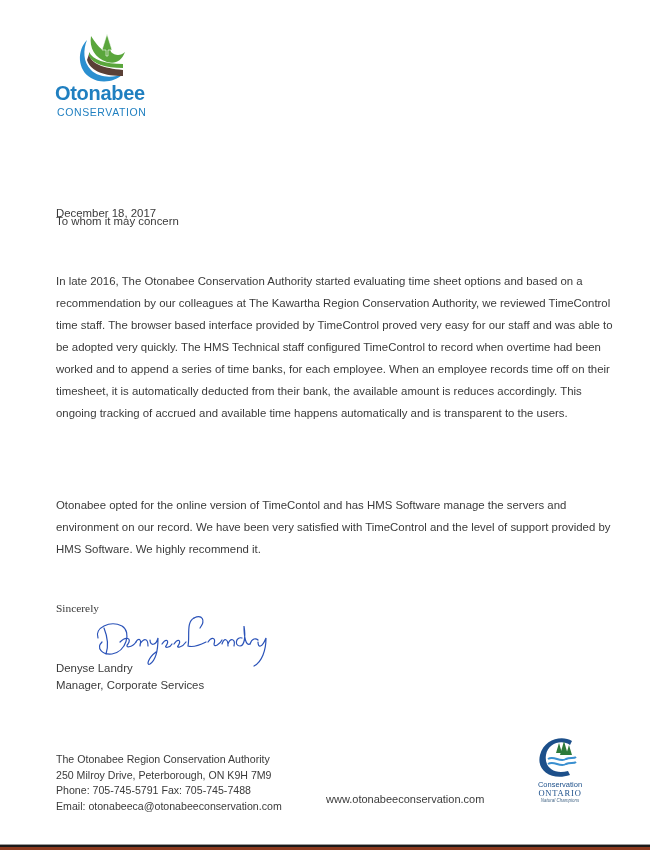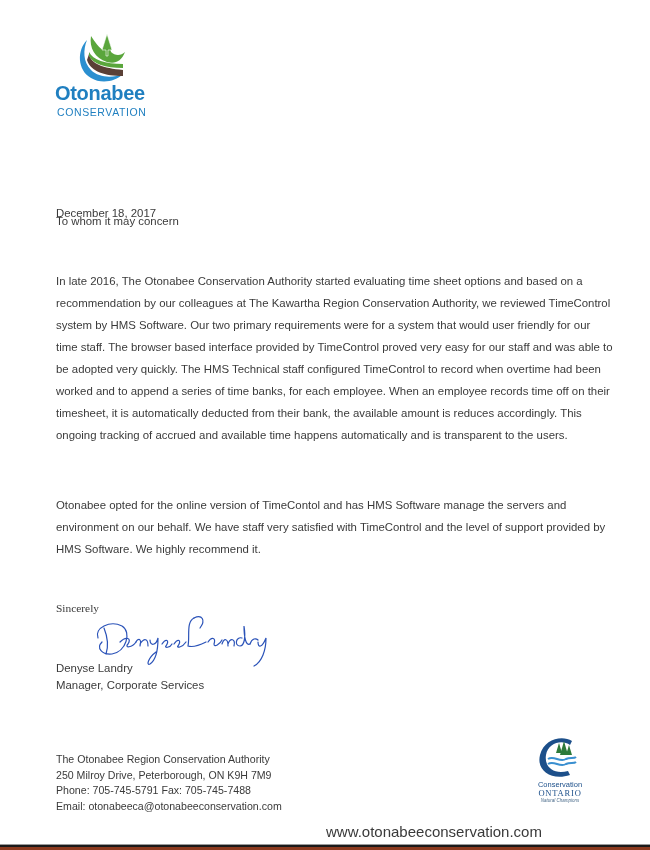--- a/index.html
+++ b/index.html
@@ -23,21 +23,21 @@
     .salutation { top: 210px; }
     .para { width: 570px; }
     .para span { display: block; white-space: nowrap; }
     .p1 { top: 270px; }
     .p2 { top: 494px; }
     .closing { top: 597px; font-family: Liberation Serif, serif; }
     .signature { position: absolute; left: 90px; top: 608px; width: 180px; height: 62px; }
     .signer { top: 660px; line-height: 17px; }
     .footer { position: absolute; left: 56px; top: 752px; font-size: 10.6px; line-height: 15.5px; color: #3a3a3a; }
     .footer span { display: block; white-space: nowrap; }
-    .website { position: absolute; left: 326px; top: 793px; font-size: 15px; color: #3a3a3a; margin-top: 30px; }
+    .website { position: absolute; left: 326px; top: 793px; font-size: 11px; color: #3a3a3a; }
     .co-logo { position: absolute; left: 530px; top: 735px; width: 60px; height: 68px; }
     .co-logo .co-text1 { position: absolute; left: 0; top: 45px; width: 60px; text-align: center; font-size: 7.5px; color: #1c4f8a; }
     .co-logo .co-text2 { position: absolute; left: 0; top: 53px; width: 60px; text-align: center; font-size: 8.5px; font-weight: normal; color: #1c4f8a; letter-spacing: 0.8px; font-family: "Liberation Serif", serif; }
     .co-logo .co-text3 { position: absolute; left: 0; top: 63px; width: 60px; text-align: center; font-size: 4.5px; color: #4a6b8a; font-style: italic; }
     .bottom-bar { position: absolute; left: 0; top: 844px; width: 650px; height: 6px; }
     .bar-gray { height: 1px; background: #9a9a9a; }
     .bar-black { height: 2px; background: #1a1a1a; }
     .bar-rust { height: 3px; }
   </style>
 </head>
@@ -60,31 +60,30 @@
   <div class="logo-sub">CONSERVATION</div>
 </div>
 
 <div class="text date">December  18, 2017</div>
 
 <div class="text salutation">To whom it may concern</div>
 
 <div class="text para p1">
   <span>In late 2016, The Otonabee Conservation Authority started evaluating time sheet options and based on a</span>
   <span>recommendation  by our colleagues at The Kawartha Region Conservation Authority, we reviewed TimeControl</span>
-  <span>system by HMS Software.  Our two primary requirements were for a system that would user friendly for our</span>
   <span>time staff.  The browser based interface provided by TimeControl proved very easy for our staff and was able to</span>
   <span>be adopted very quickly.    The HMS Technical staff configured TimeControl to record when overtime had been</span>
   <span>worked and to append a series of time banks, for each employee.  When an employee records time off on their</span>
   <span>timesheet, it is automatically deducted from their bank, the available amount is reduces accordingly.  This</span>
   <span>ongoing tracking of accrued and available time happens automatically and is transparent to the users.</span>
 </div>
 
 <div class="text para p2">
   <span>Otonabee opted for the online version of TimeContol and has HMS Software manage the servers and</span>
-  <span>environment on our behalf.  We have staff very satisfied with TimeControl and the level of support provided by</span>
+  <span>environment on our record.  We have been very satisfied with TimeControl and the level of support provided by</span>
   <span>HMS Software.   We highly recommend it.</span>
 </div>
 
 <div class="text closing">Sincerely</div>
 
 <svg class="signature" viewBox="0 0 180 62" fill="none" stroke="#2a52b8" stroke-width="1.2" stroke-linecap="round">
   <path d="M8 30 C4 20, 20 12, 32 18 C42 24, 36 44, 22 46 C12 47, 6 40, 12 34"></path>
   <path d="M14 20 C18 30, 18 40, 16 46"></path>
   <path d="M30 34 C36 28, 42 30, 38 36 C34 40, 42 40, 46 34"></path>
   <path d="M46 34 C48 30, 52 30, 50 38 M50 36 C54 30, 58 30, 58 38"></path>

